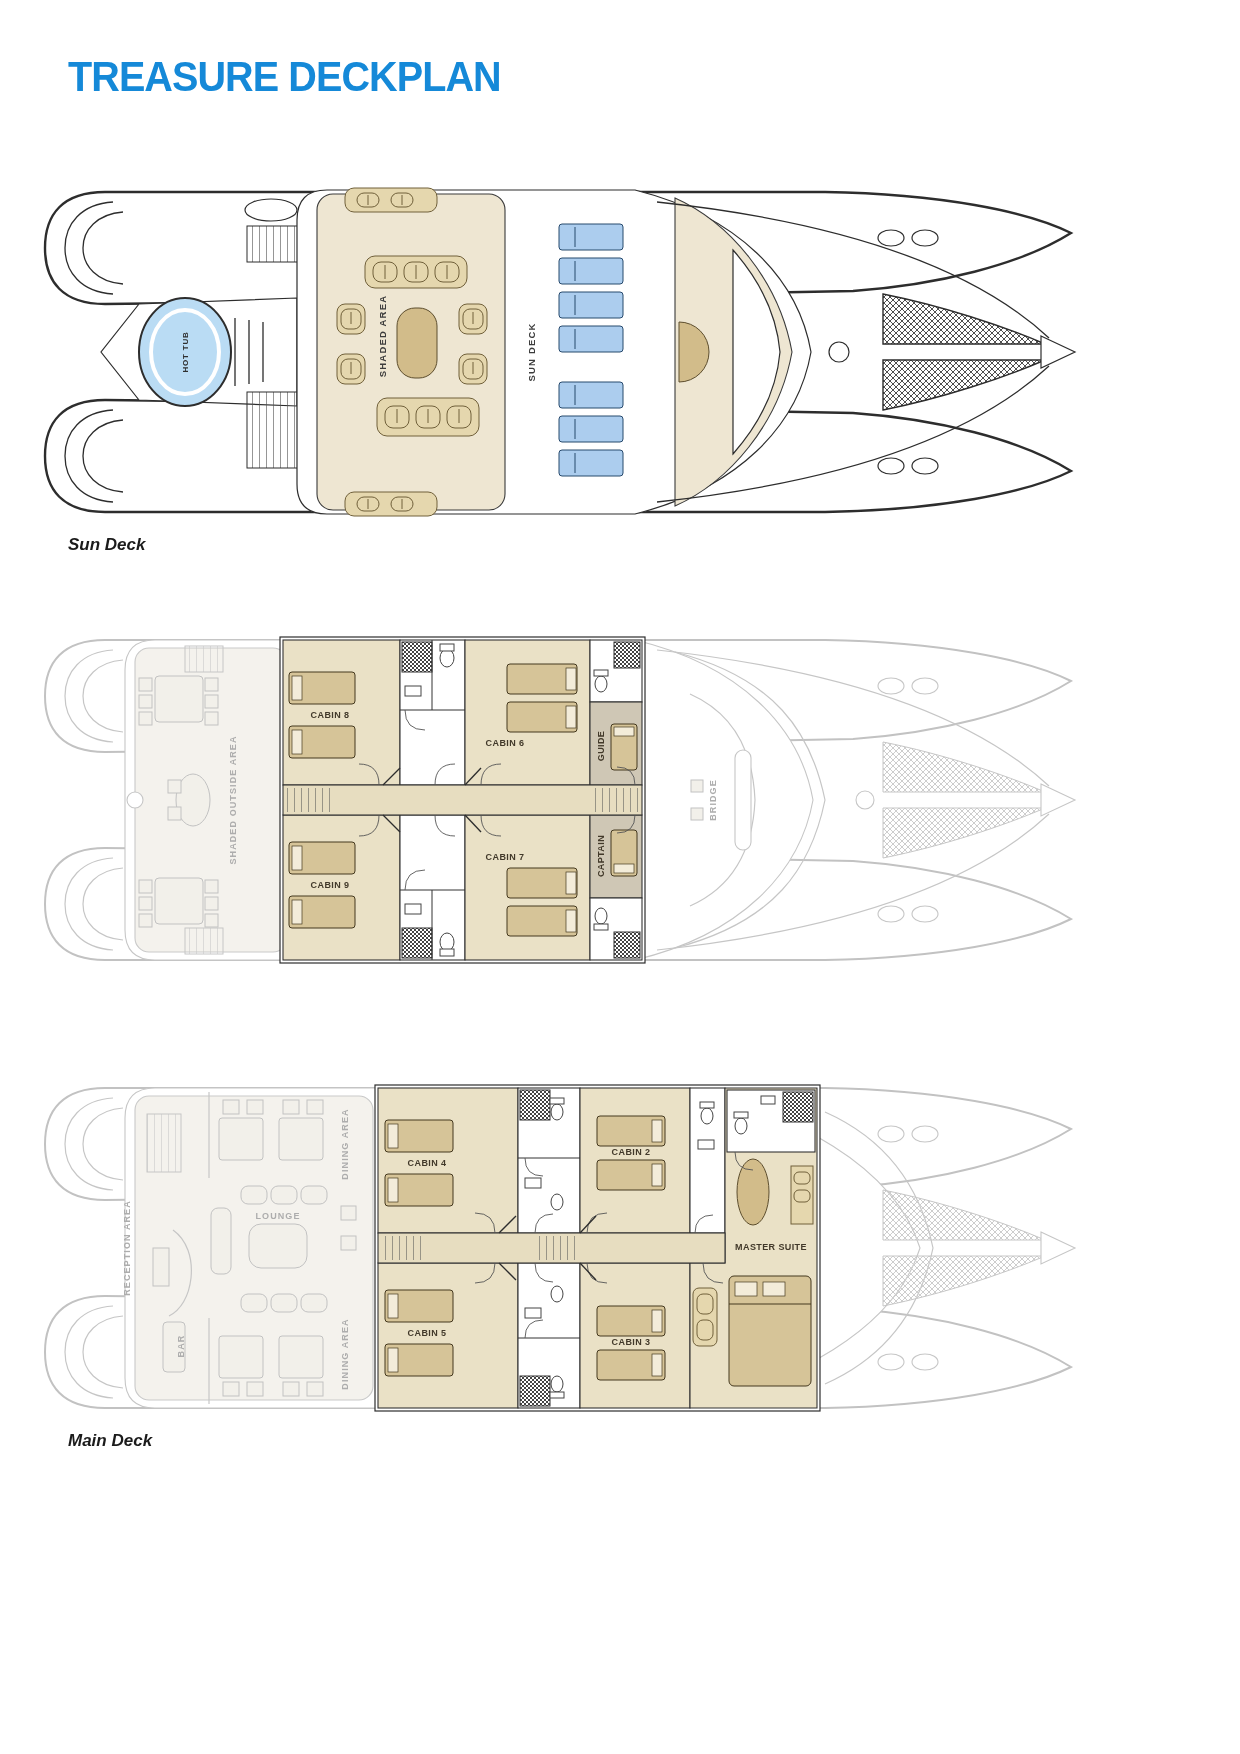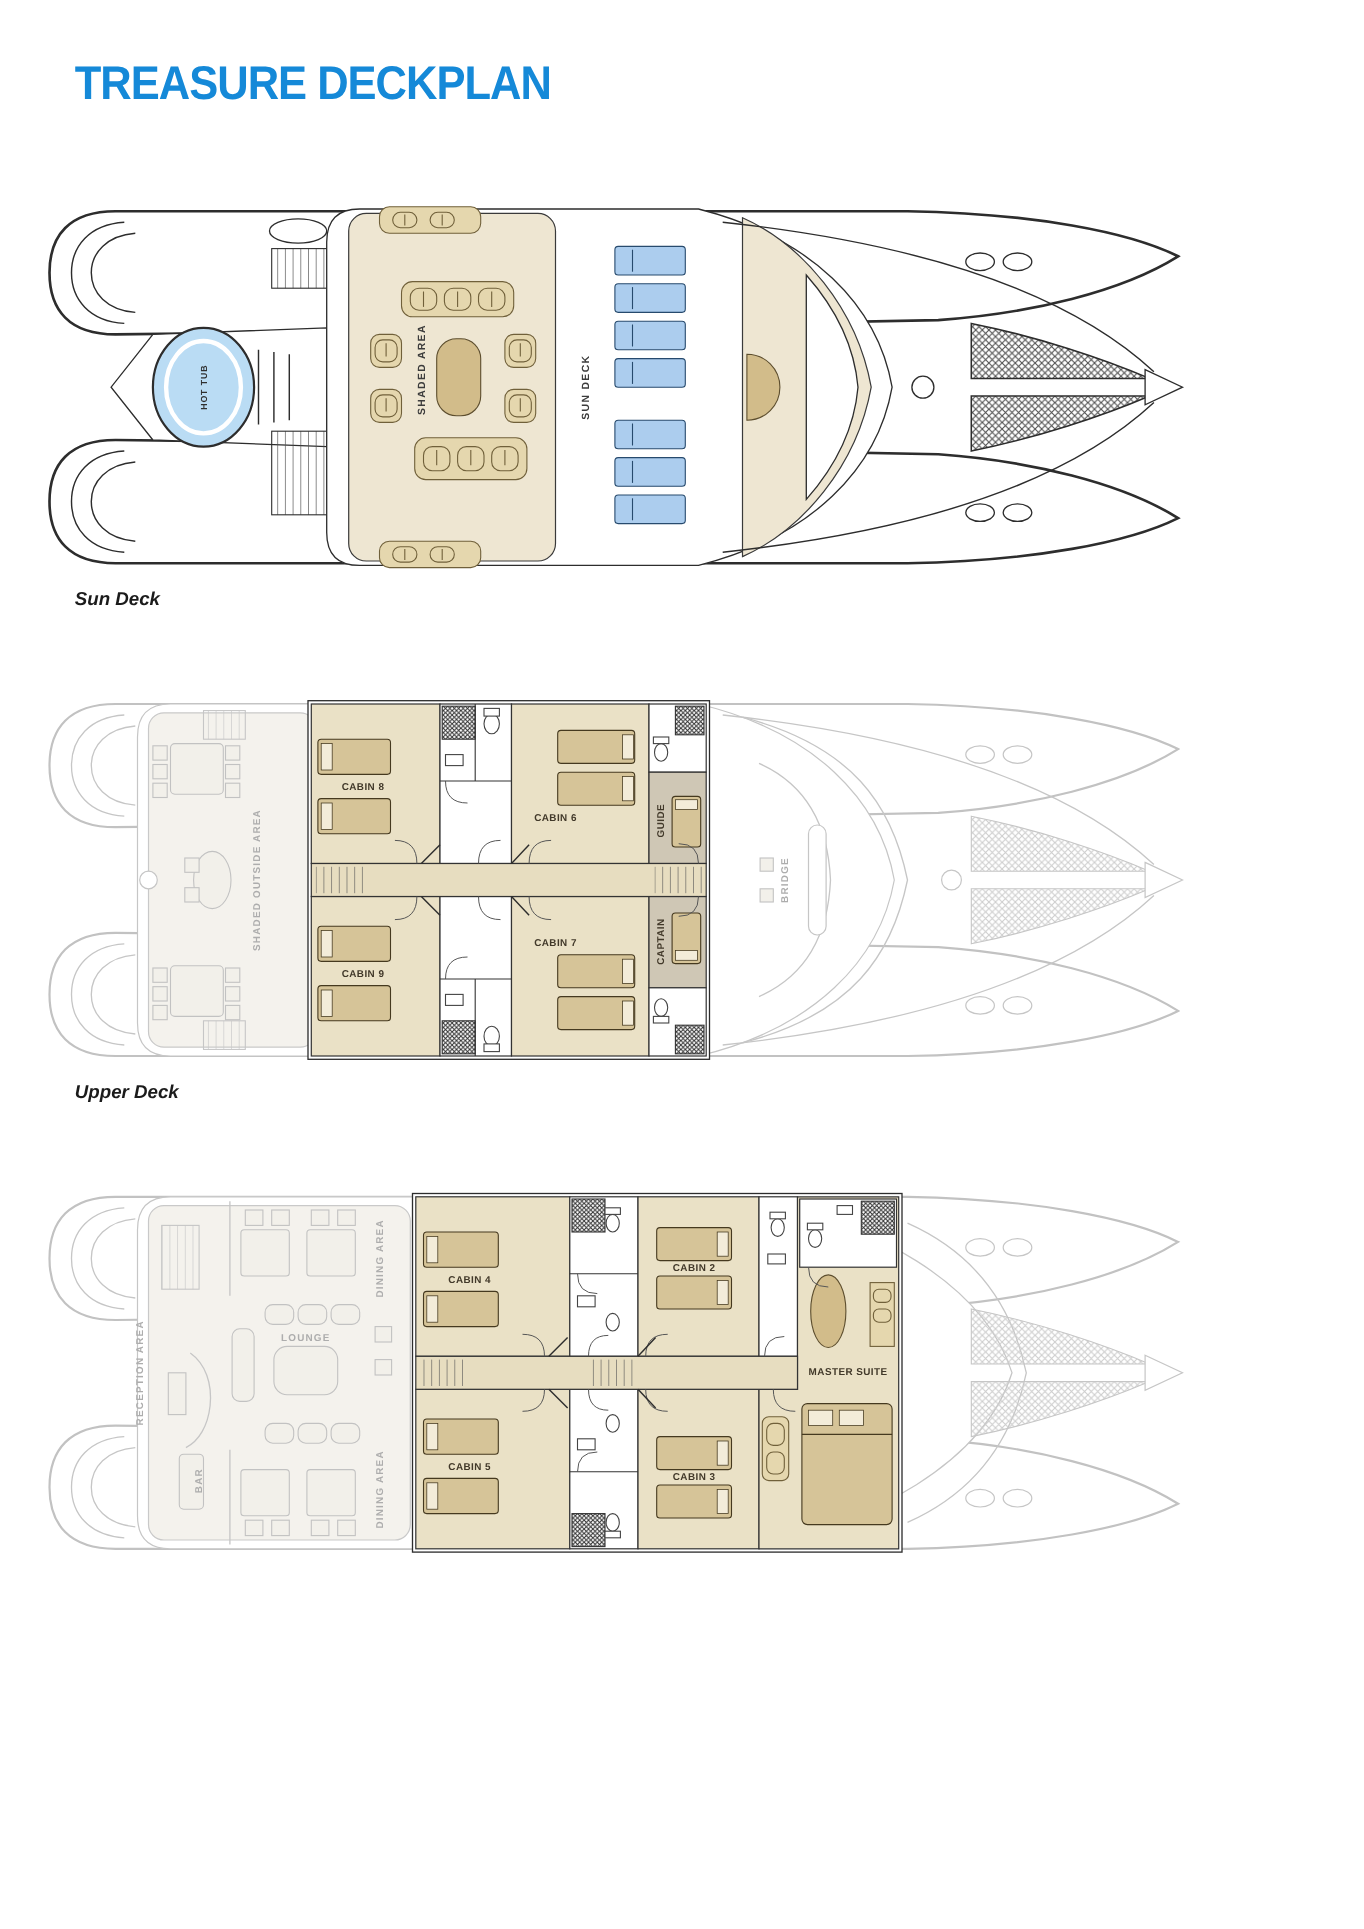--- a/index.html
+++ b/index.html
@@ -330,21 +330,20 @@
       <path class="dr" d="M344 181 Q344 202 324 202"></path>
       <path class="dr" d="M446 151 Q446 130 466 130"></path>
       <path class="dr" d="M446 181 Q446 202 466 202"></path>
       <line class="l" stroke-width="1" x1="348" y1="151" x2="365" y2="134"></line>
       <line class="l" stroke-width="1" x1="348" y1="181" x2="365" y2="198"></line>
       <line class="l" stroke-width="1" x1="430" y1="151" x2="446" y2="134"></line>
       <line class="l" stroke-width="1" x1="430" y1="181" x2="446" y2="198"></line>
     </g>
   </g>
 </svg>
-<figcaption>Upper Deck</figcaption>
 </figure>
 
 <figure class="fig" id="fig-main">
 <svg width="1045" height="332" viewBox="0 0 1045 332">
   <defs>
     <pattern id="xh3l" width="6" height="6" patternUnits="userSpaceOnUse">
           <path d="M0 0L6 6M6 0L0 6" stroke="#cdcdcd" stroke-width="1"></path>
         </pattern>
     <pattern id="xh3d" width="4" height="4" patternUnits="userSpaceOnUse">
           <path d="M0 0L4 4M4 0L0 4" stroke="#2f2f2f" stroke-width=".9"></path>
@@ -506,13 +505,14 @@
       <path class="dr" d="M460 181 Q460 201 440 201"></path>
       <path class="dr" d="M552 151 Q552 131 572 131"></path>
       <path class="dr" d="M552 181 Q552 201 572 201"></path>
       <line class="l" stroke-width="1" x1="464" y1="151" x2="481" y2="134"></line>
       <line class="l" stroke-width="1" x1="464" y1="181" x2="481" y2="198"></line>
       <line class="l" stroke-width="1" x1="545" y1="151" x2="561" y2="134"></line>
       <line class="l" stroke-width="1" x1="545" y1="181" x2="561" y2="198"></line>
     </g>
   </g>
 </svg>
+<figcaption>Main Deck</figcaption>
 </figure>
 
 </body></html>

